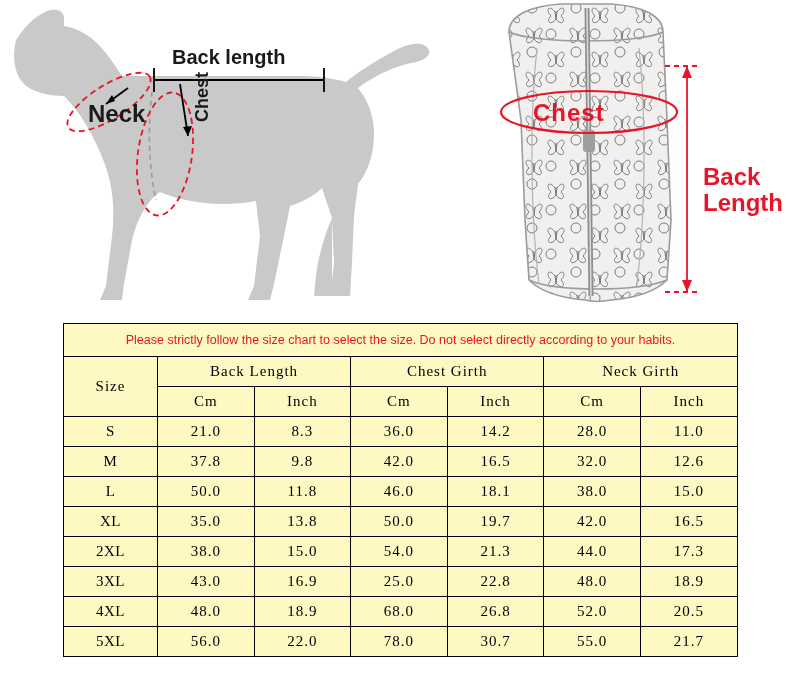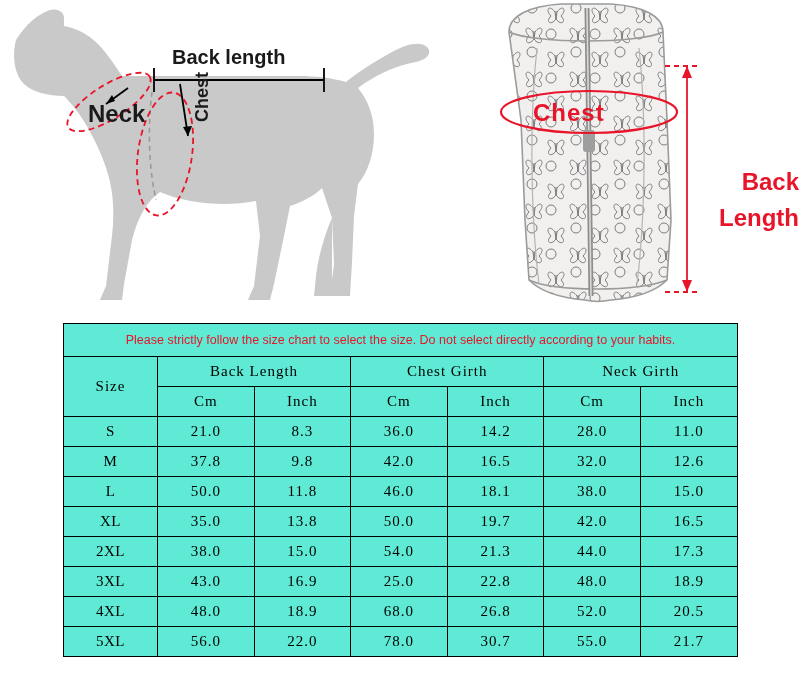--- a/index.html
+++ b/index.html
@@ -75,34 +75,34 @@
     letter-spacing: 1px;
   }
   .label-back-length-right {
     position: absolute;
     left: 703px;
     top: 164px;
     font-size: 24px;
     font-family: "Liberation Sans", sans-serif;
     font-weight: bold;
     color: #e8152a;
-    line-height: 36px;
-    text-align: right;
+    line-height: 26px;
+    text-align: left;
     width: 96px;
   }
 
   
   .table-wrap {
     position: absolute;
     left: 63px;
     top: 323px;
     width: 675px;
     border: 1px solid #000;
     box-sizing: border-box;
-    background: #5eead4;
+    background: #fef9c3;
   }
 
   .notice {
     font-family: "Liberation Sans", sans-serif;
     font-size: 12.5px;
     color: #e8152a;
     text-align: center;
     padding: 9px 4px 8px 4px;
     border-bottom: 1px solid #000;
     line-height: 15px;

